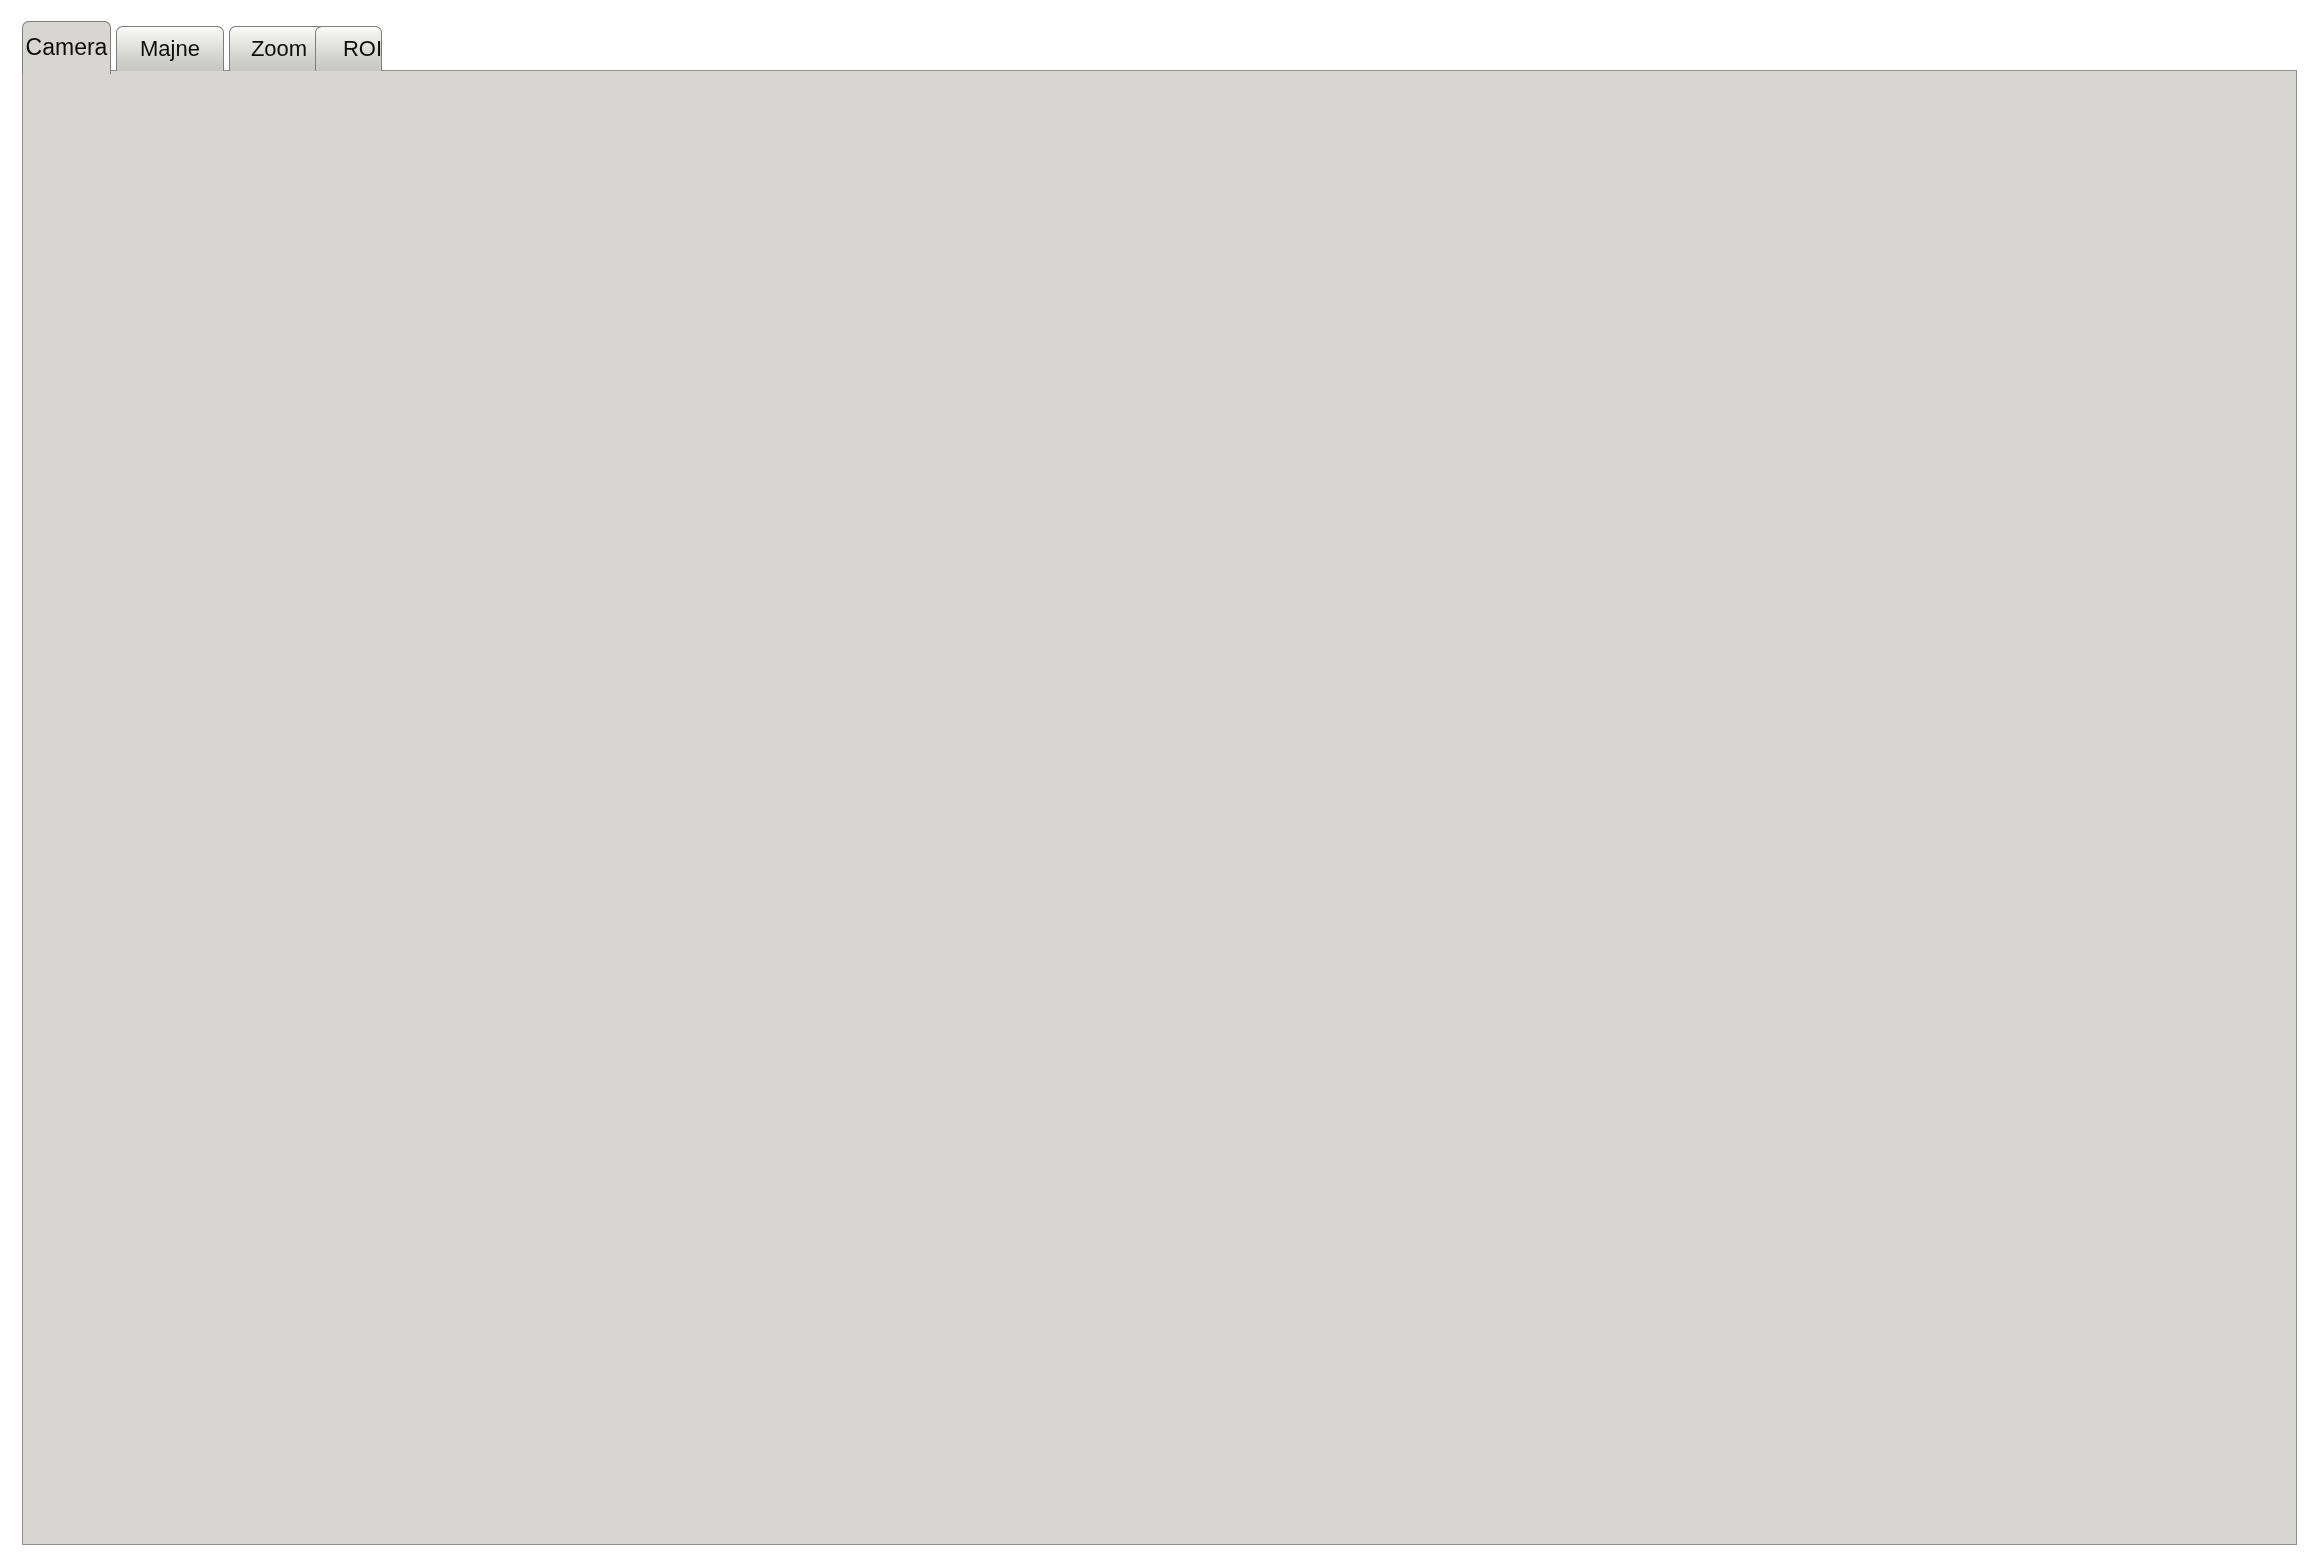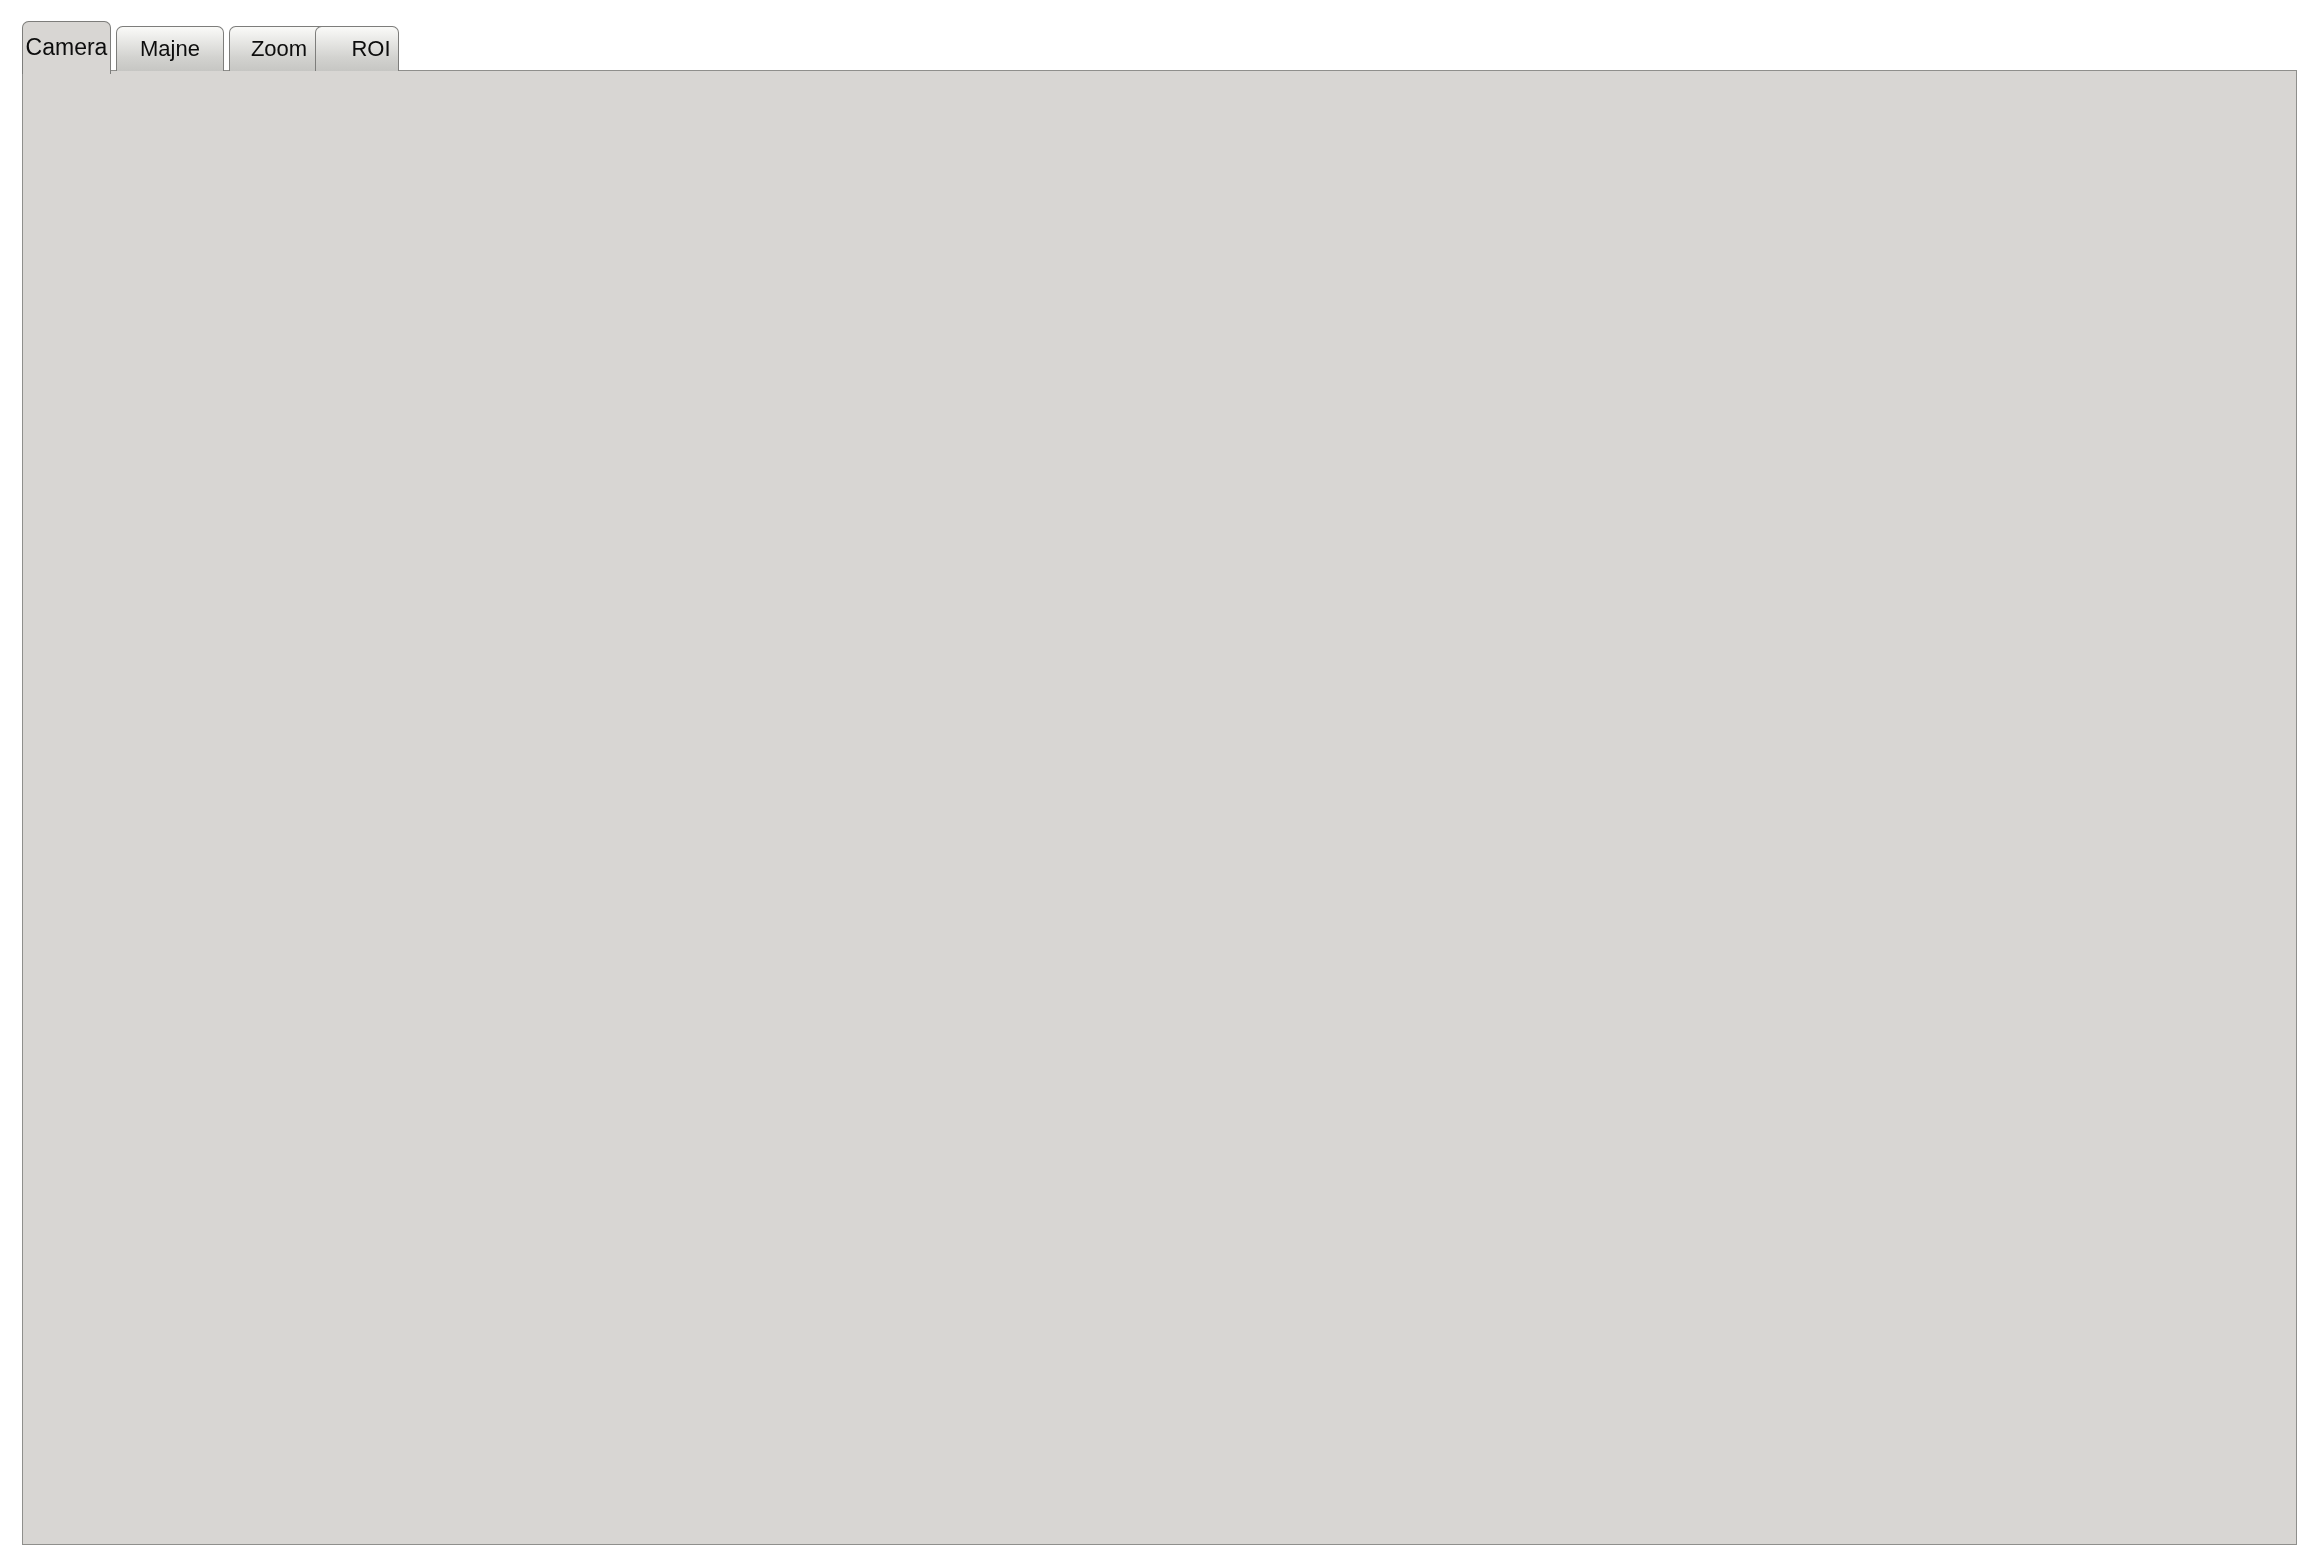--- a/index.html
+++ b/index.html
@@ -172,21 +172,21 @@
 
   <div class="tab selected" style="left:22px;width:89px;">
       <span>Camera</span>
     </div>
   <div class="tab" style="left:116px;width:108px;">
       <span>Majne</span>
     </div>
   <div class="tab" style="left:229px;width:100px;">
       <span>Zoom</span>
     </div>
-  <div class="tab" style="left:315px;width:84px;padding-left:28px;">
+  <div class="tab" style="left:315px;width:67px;padding-left:28px;">
       <span>ROI</span>
     </div>
 
   <div class="lbl" style="left:88px;top:78px;font-size:23.5px;">Camera name</div>
 
   <div class="combo-outer" style="left:83px;top:119px;width:333px;height:62px;">
     <div class="combo-field">
       <span class="io-badge">1/0</span>
       <span class="combo-value">cam5</span>
     </div>

